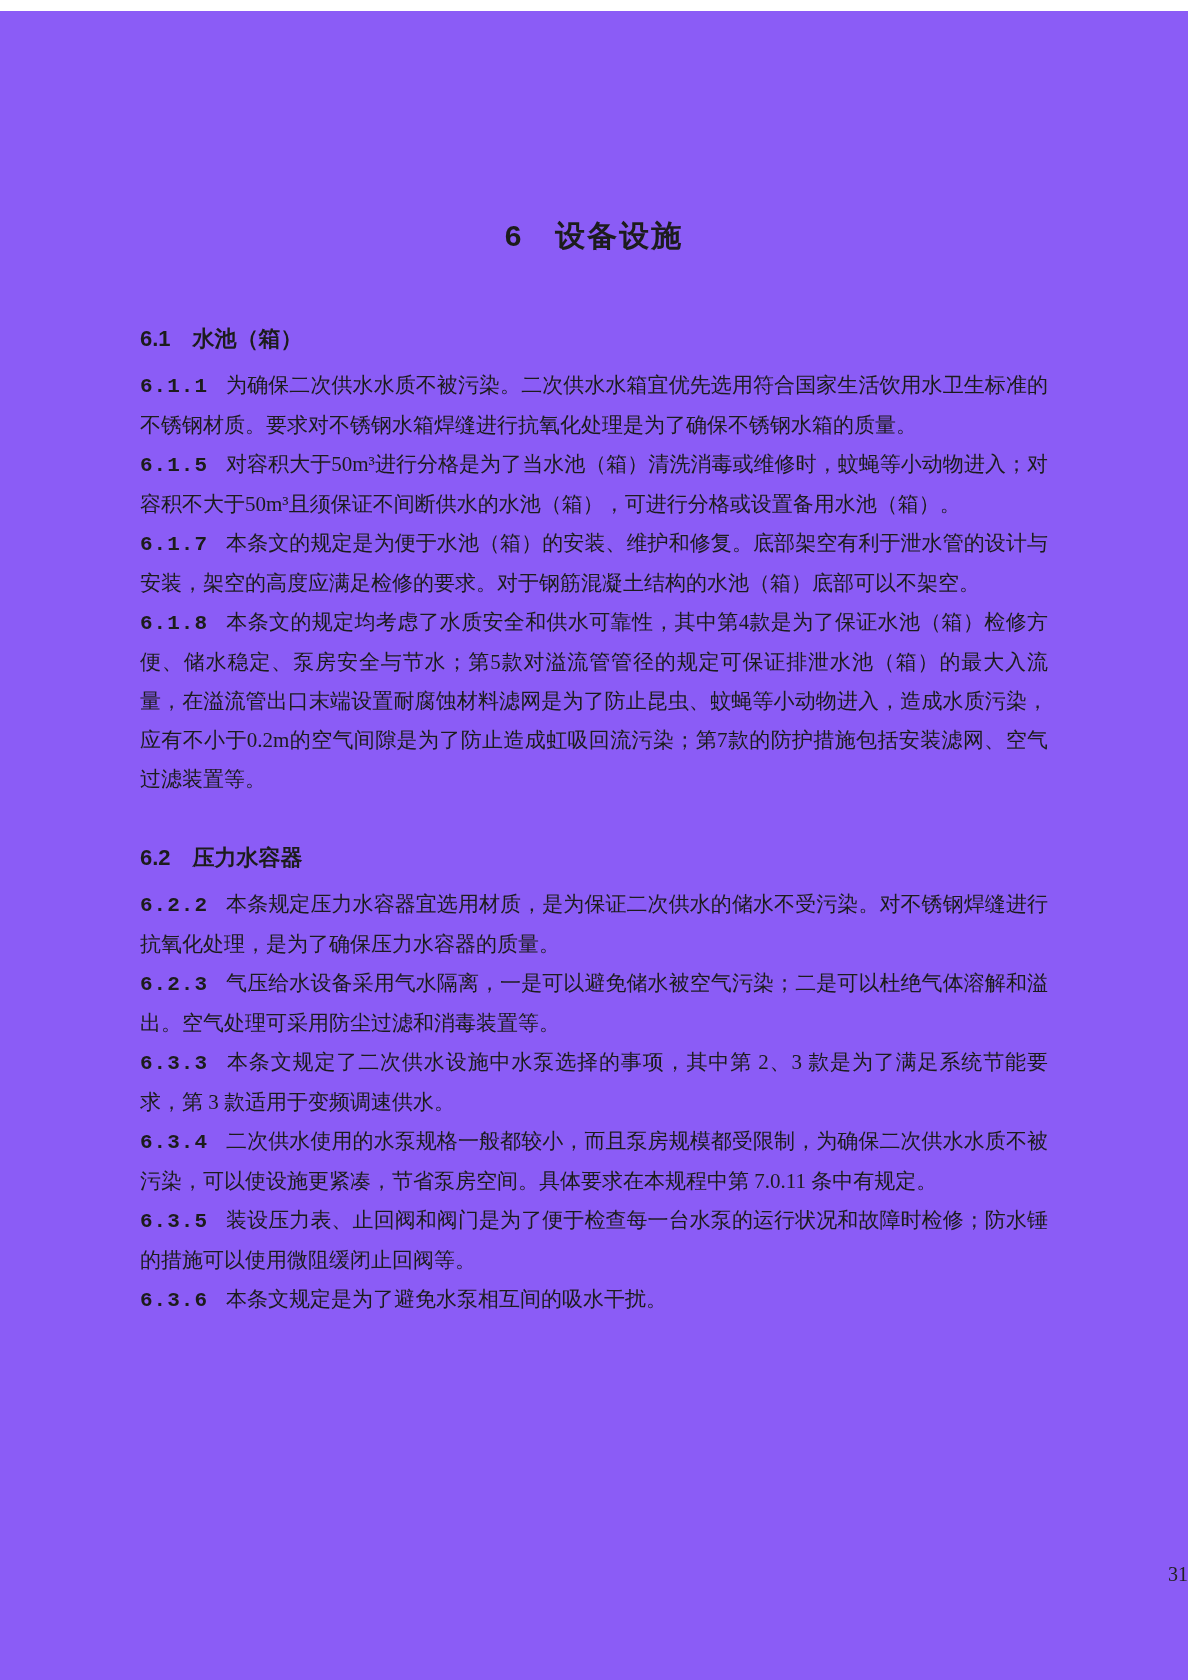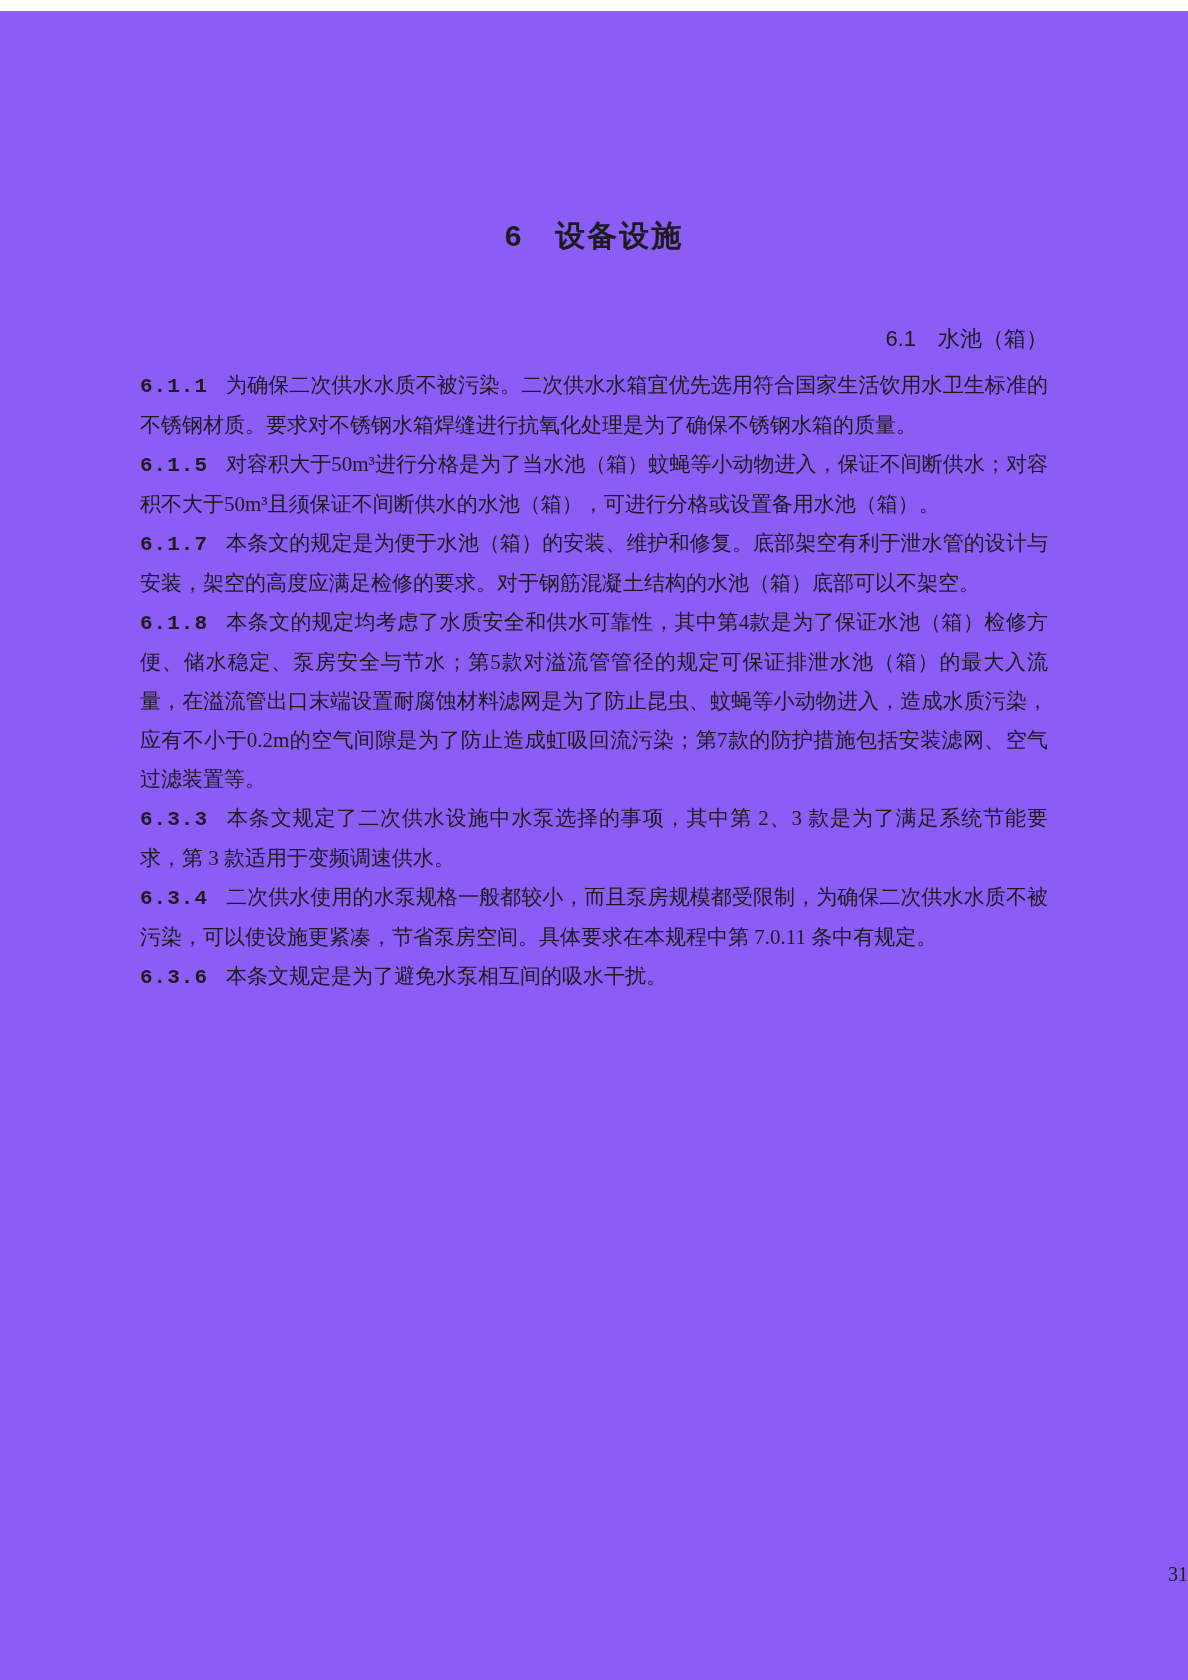--- a/index.html
+++ b/index.html
@@ -22,24 +22,24 @@
     margin: 0;
     font-family: "Liberation Sans", "DejaVu Sans", sans-serif;
     font-weight: bold;
     font-size: 30px;
     line-height: 40px;
     text-align: center;
     letter-spacing: 2px;
   }
   h2.section-heading {
     font-family: "Liberation Sans", "DejaVu Sans", sans-serif;
-    font-weight: normal;
+    font-weight: bold;
     font-size: 22px;
     line-height: 39px;
-    text-align: right;
+    text-align: left;
     margin: 39px 0 8px 0;
   }
   h2.section-heading.first {
     margin-top: 63px;
   }
   p.clause {
     margin: 0;
     font-family: "Liberation Serif", "DejaVu Serif", serif;
     font-size: 21px;
     line-height: 39px;
@@ -66,27 +66,33 @@
 </head>
 <body>
 
 <div class="page">
 
   <h1 class="chapter-title">6　设备设施</h1>
 
   <section>
     <h2 class="section-heading first">6.1　水池（箱）</h2>
     <p class="clause"><span class="num">6.1.1</span><span class="txt">为确保二次供水水质不被污染。二次供水水箱宜优先选用符合国家生活饮用水卫生标准的不锈钢材质。要求对不锈钢水箱焊缝进行抗氧化处理是为了确保不锈钢水箱的质量。</span></p>
-    <p class="clause"><span class="num">6.1.5</span><span class="txt">对容积大于50m³进行分格是为了当水池（箱）蚊蝇等小动物进入，保证不间断供水；对容积不大于50m³且须保证不间断供水的水池（箱），可进行分格或设置备用水池（箱）。</span></p>
+    <p class="clause"><span class="num">6.1.5</span><span class="txt">对容积大于50m³进行分格是为了当水池（箱）清洗消毒或维修时，蚊蝇等小动物进入；对容积不大于50m³且须保证不间断供水的水池（箱），可进行分格或设置备用水池（箱）。</span></p>
     <p class="clause"><span class="num">6.1.7</span><span class="txt">本条文的规定是为便于水池（箱）的安装、维护和修复。底部架空有利于泄水管的设计与安装，架空的高度应满足检修的要求。对于钢筋混凝土结构的水池（箱）底部可以不架空。</span></p>
     <p class="clause"><span class="num">6.1.8</span><span class="txt">本条文的规定均考虑了水质安全和供水可靠性，其中第4款是为了保证水池（箱）检修方便、储水稳定、泵房安全与节水；第5款对溢流管管径的规定可保证排泄水池（箱）的最大入流量，在溢流管出口末端设置耐腐蚀材料滤网是为了防止昆虫、蚊蝇等小动物进入，造成水质污染，应有不小于0.2m的空气间隙是为了防止造成虹吸回流污染；第7款的防护措施包括安装滤网、空气过滤装置等。</span></p>
   </section>
 
+  <section>
+    <h2 class="section-heading">6.2　压力水容器</h2>
+    <p class="clause"><span class="num">6.2.2</span><span class="txt">本条规定压力水容器宜选用材质，是为保证二次供水的储水不受污染。对不锈钢焊缝进行抗氧化处理，是为了确保压力水容器的质量。</span></p>
+    <p class="clause"><span class="num">6.2.3</span><span class="txt">气压给水设备采用气水隔离，一是可以避免储水被空气污染；二是可以杜绝气体溶解和溢出。空气处理可采用防尘过滤和消毒装置等。</span></p>
+  </section>
 
   <section>
     <p class="clause"><span class="num">6.3.3</span><span class="txt">本条文规定了二次供水设施中水泵选择的事项，其中第 2、3 款是为了满足系统节能要求，第 3 款适用于变频调速供水。</span></p>
     <p class="clause"><span class="num">6.3.4</span><span class="txt">二次供水使用的水泵规格一般都较小，而且泵房规模都受限制，为确保二次供水水质不被污染，可以使设施更紧凑，节省泵房空间。具体要求在本规程中第 7.0.11 条中有规定。</span></p>
+    <p class="clause"><span class="num">6.3.5</span><span class="txt">装设压力表、止回阀和阀门是为了便于检查每一台水泵的运行状况和故障时检修；防水锤的措施可以使用微阻缓闭止回阀等。</span></p>
     <p class="clause"><span class="num">6.3.6</span><span class="txt">本条文规定是为了避免水泵相互间的吸水干扰。</span></p>
   </section>
 
   <div class="page-number">31</div>
 
 </div>
 
 </body></html>

